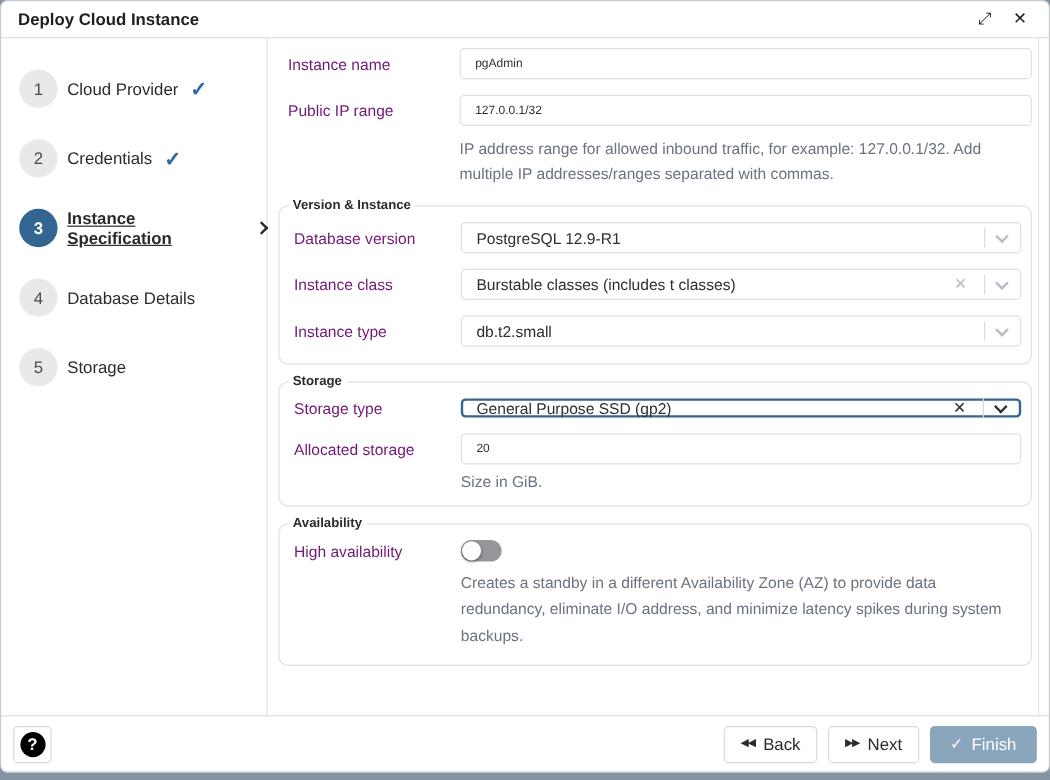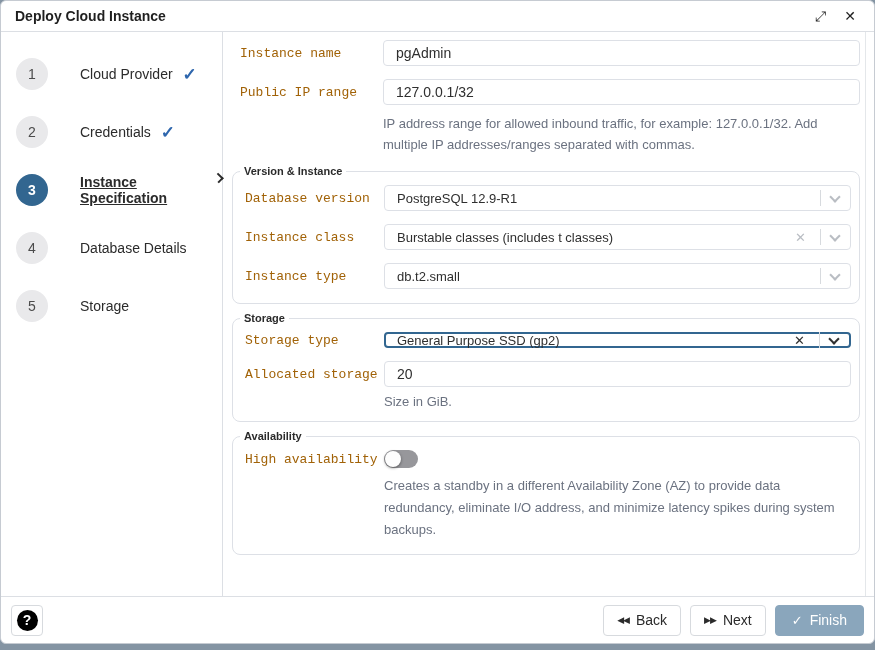--- a/index.html
+++ b/index.html
@@ -41,43 +41,43 @@
     padding-top:13px;
   }
   .step { display:flex; align-items:center; height:58px; padding-left:15px; cursor:default; }
   .badge {
     width:32px; height:32px; border-radius:50%;
     background:#e9e9eb; color:#4b4b4b;
     display:flex; align-items:center; justify-content:center;
     font-size:14px; flex:0 0 32px;
   }
   .step.active .badge { background:#326690; color:#fff; font-weight:bold; }
-  .step-label { margin-left:32px; font-size:14px; color:#2b2b2b; display:flex; }
+  .step-label { margin-left:8px; font-size:14px; color:#2b2b2b; display:flex; align-items:center; }
   .step.active .step-label { font-weight:bold;text-decoration:underline; }
   .check-ico { color:#2e66ad; font-size:17px; font-weight:bold; margin-left:10px; line-height:1; }
   .chev-right {
     width:8px; height:8px; margin-left:12px;
     border-right:2px solid #2b2b2b; border-bottom:2px solid #2b2b2b;
     transform:rotate(-45deg); display:inline-block;
   }
   
   .content {
     flex:1; position:relative;
     padding:8px 12px 0 5px;
     font-size:13px;
     overflow:hidden;
   }
   .scroll-track { position:absolute; top:0; bottom:0; right:8px; width:1px; background:#e4e7ea; }
   .frow { display:flex; align-items:center; margin-bottom:13px; }
-  .frow .lbl { flex:0 0 155px; padding-left:12px; color:#a16207;font-family:Liberation Mono, monospace; }
+  .frow .lbl { flex:0 0 155px; padding-left:12px; color:#701a75; }
   .ctl { flex:1; margin-right:2px; }
   input.txt {
     width:100%; height:26px;
     border:1px solid #dde0e6; border-radius:4px;
-    padding:0 12px; font-size:14px; color:#2f2f2f;
+    padding:0 12px; font-size:10px; color:#2f2f2f;
     font-family:"Liberation Sans", sans-serif;
     outline:none; background:#fff;
   }
   .select {
     height:26px; border:1px solid #dde0e6; border-radius:4px;
     display:flex; align-items:center;
     padding:0 8px 0 12px; background:#fff; cursor:pointer;
   }
   .select .val { flex:1; color:#2f2f2f; white-space:nowrap; overflow:hidden; }
   .select .clear { font-size:13px; color:#b9bdc3; padding:0 7px; font-family:"DejaVu Sans", sans-serif; }

